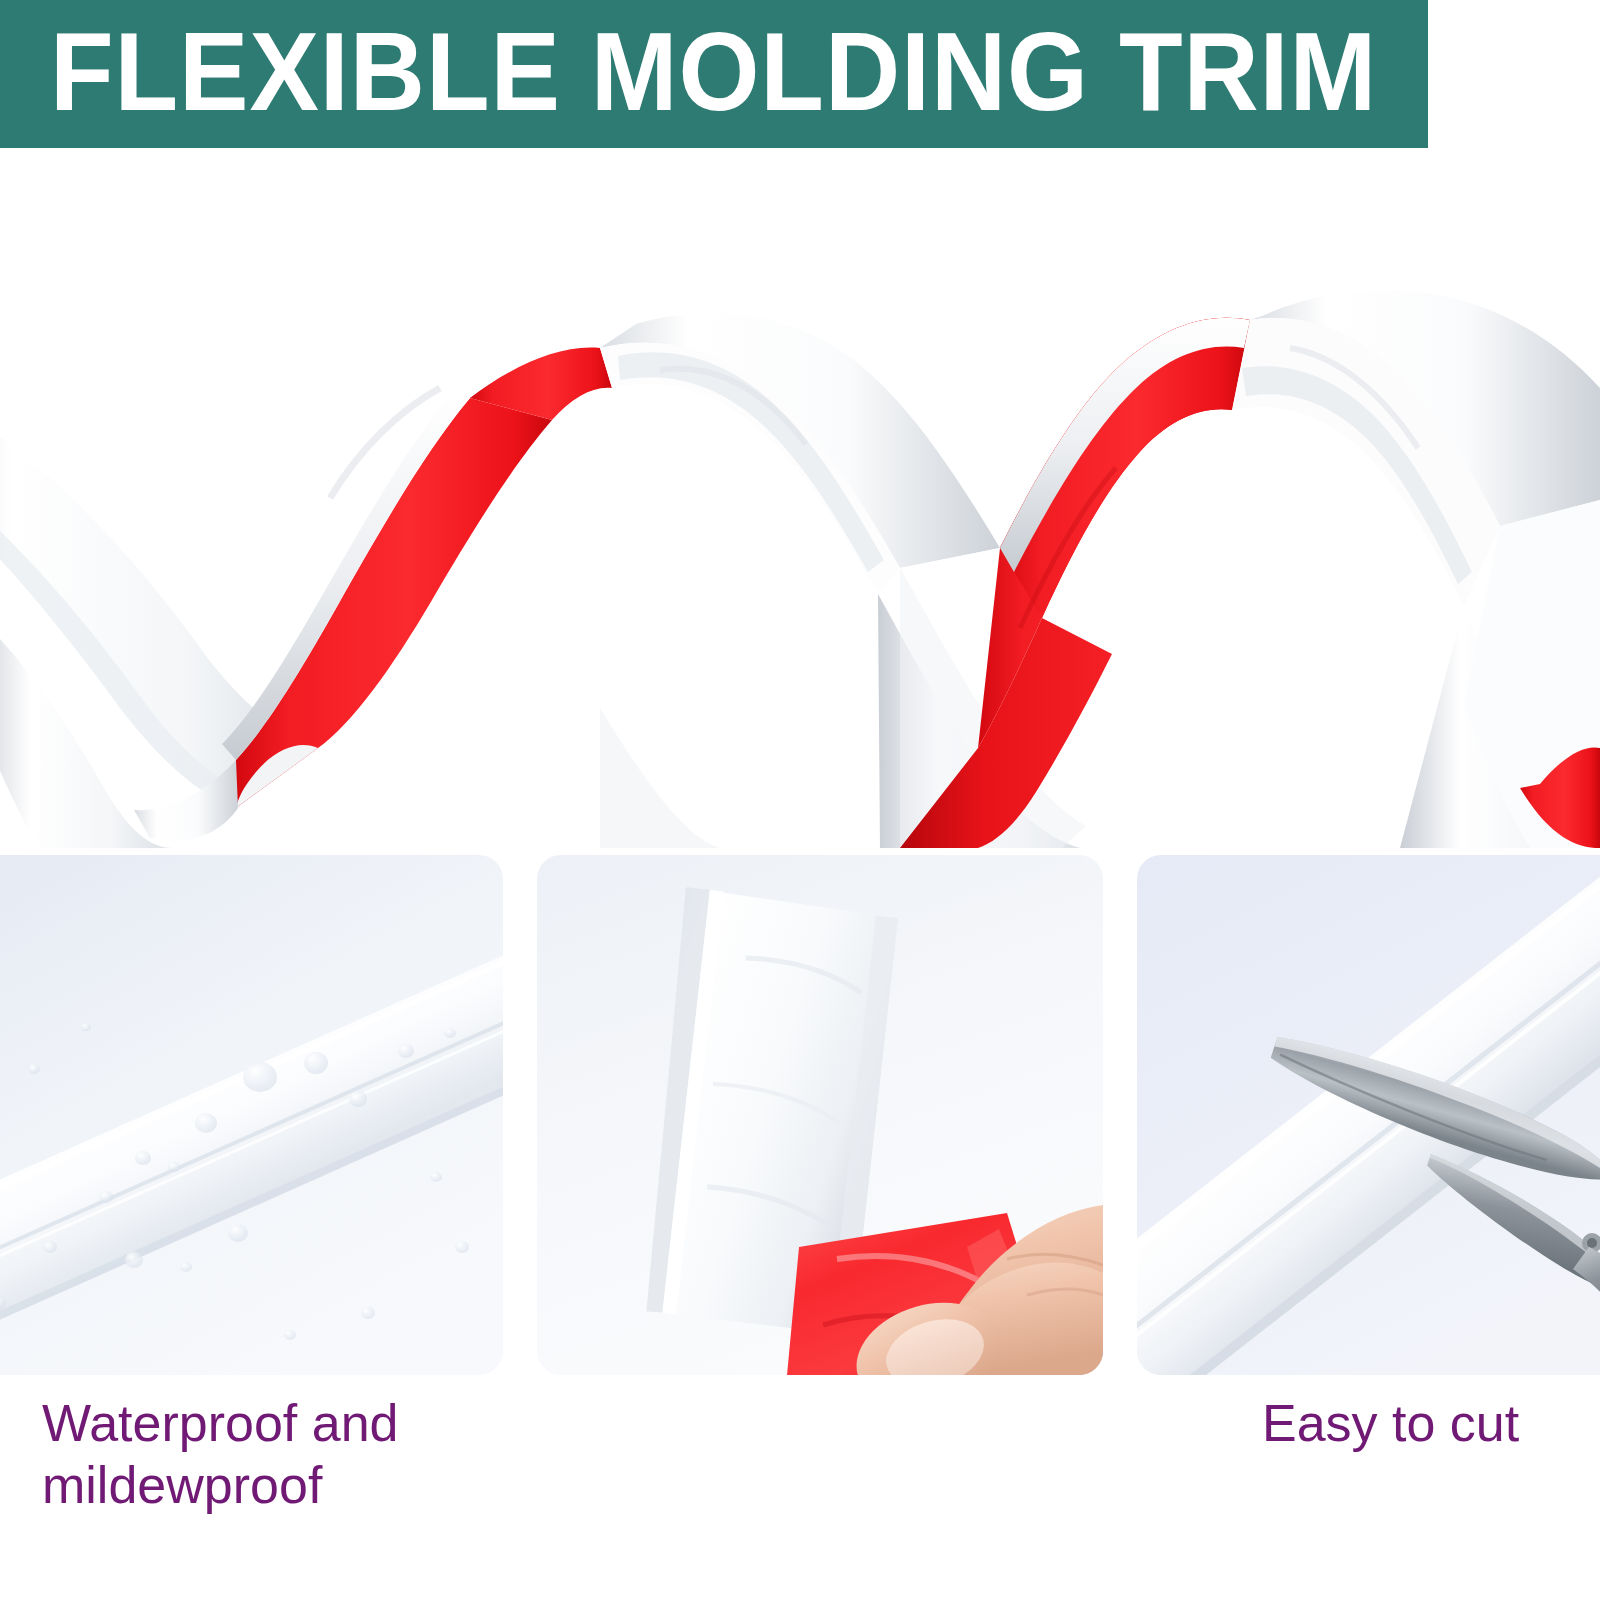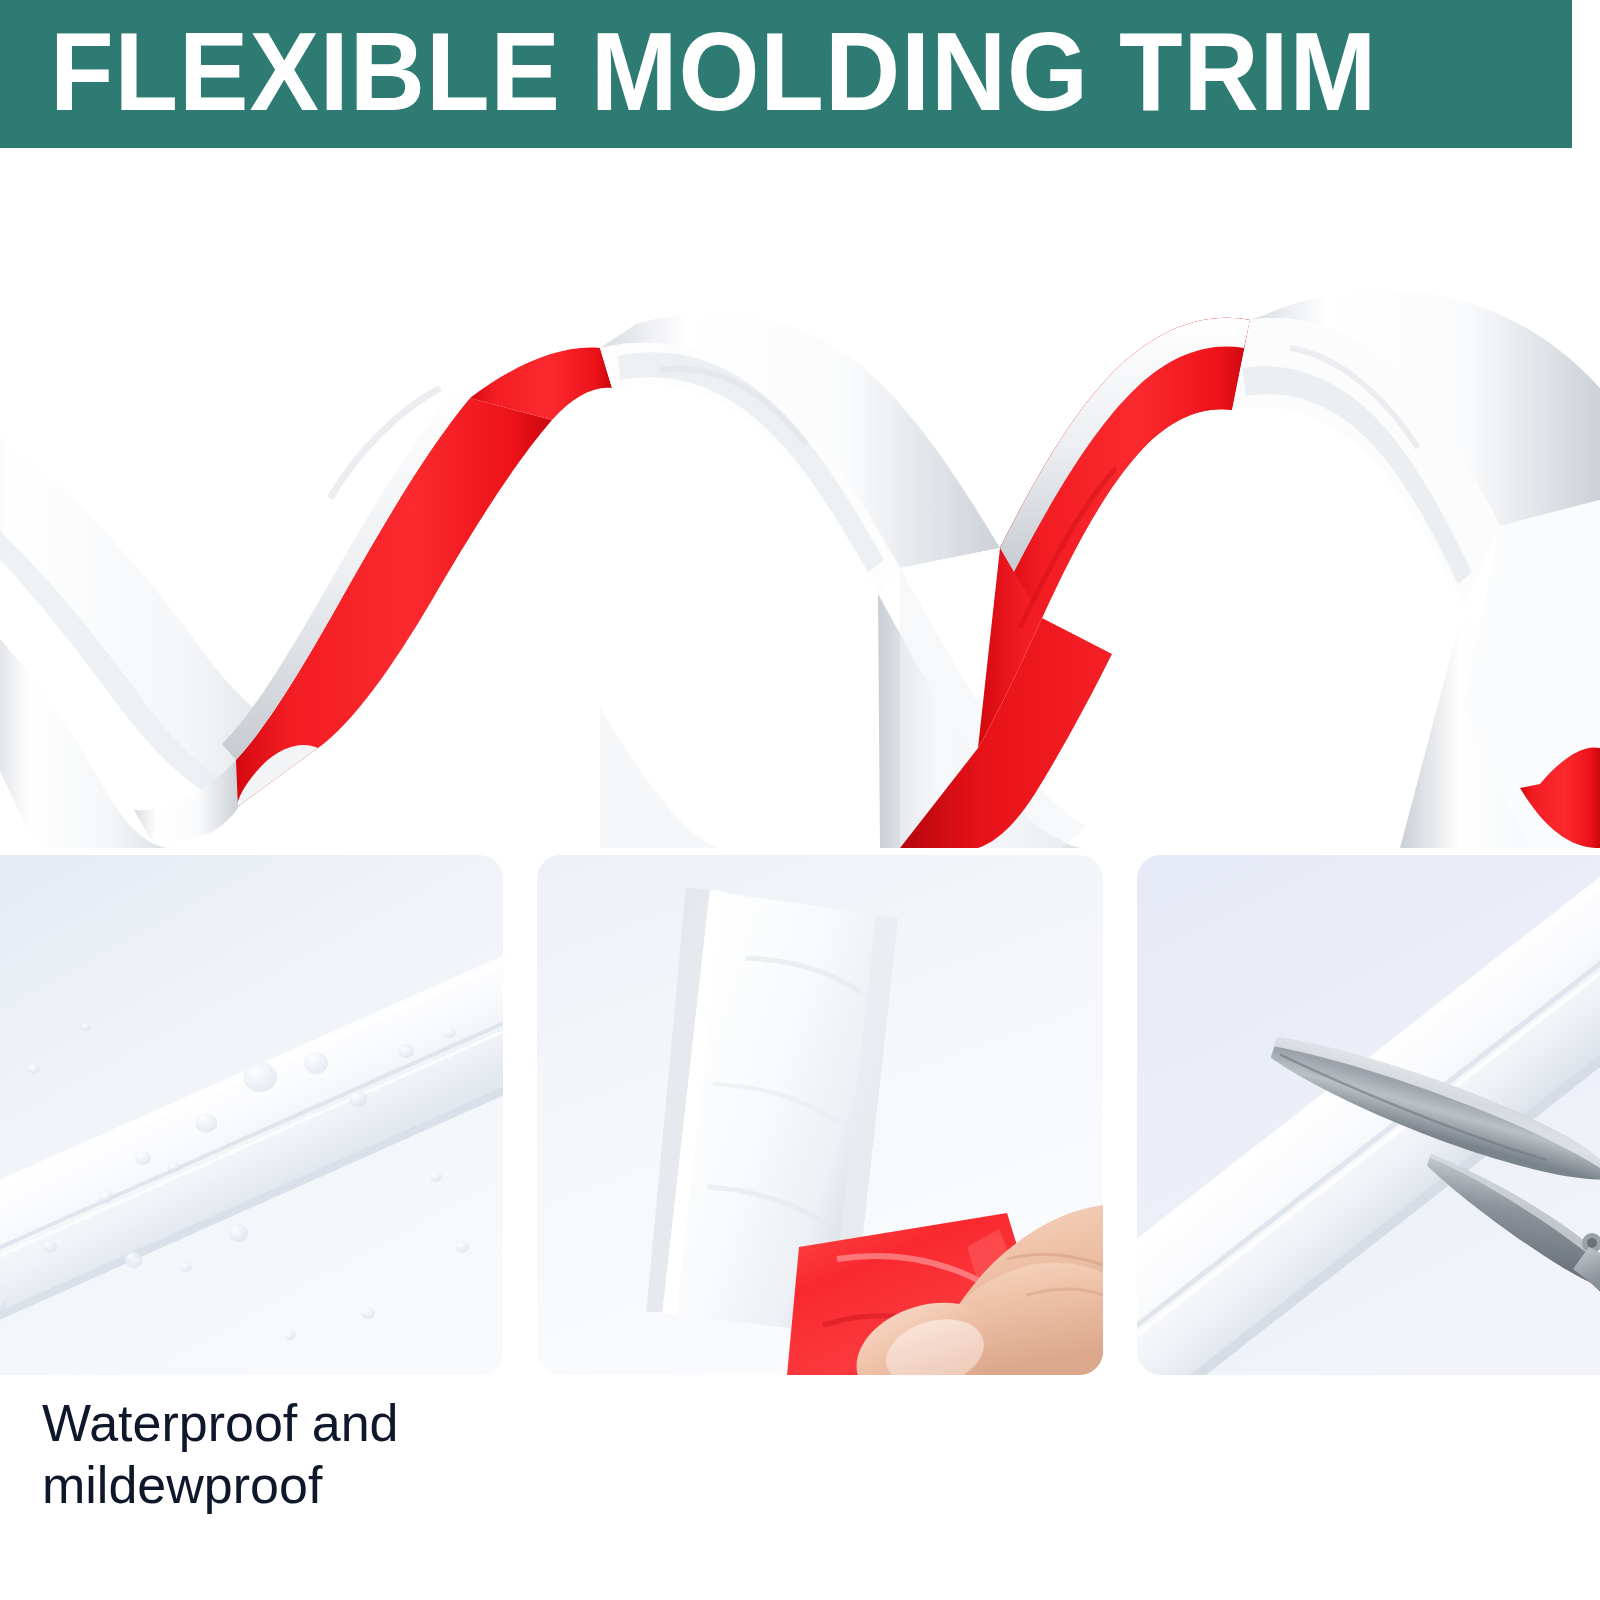--- a/index.html
+++ b/index.html
@@ -12,21 +12,21 @@
     height: 1600px;
     overflow: hidden;
     font-family: "Liberation Sans", sans-serif;
     position: relative;
   }
 
   
   #header-banner {
     position: absolute;
     left: 0; top: 0;
-    width: 1572px;
+    width: 1428px;
     height: 148px;
     background: #2E7B73;
     display: flex;
     align-items: center;
     justify-content: flex-start;
     overflow: hidden;
   }
   #header-title {
     color: #ffffff;
     font-size: 112px;
@@ -73,21 +73,21 @@
   
   #caption-row {
     position: absolute;
     left: 0; top: 1392px;
     width: 1600px;
     height: 208px;
   }
   .feature-caption {
     position: absolute;
     top: 0;
-    color: #0f172a;
+    color: #701a75;
     font-size: 52px;
     line-height: 62px;
     font-weight: 400;
     white-space: pre-line;
   }
   #caption-waterproof { left: 42px;  width: 470px; }
   #caption-adhesive   { left: 630px; width: 470px; }
   #caption-cut        { left: 1262px; width: 330px; }
 </style>
 </head>
@@ -409,13 +409,14 @@
         <path d="M 512,404 C 522,412 525,424 525,436 L 525,404 Z" fill="#2B2B2E"></path>
         <path d="M 500,330 C 516,344 525,362 525,382 L 525,336 Z" fill="#2B2B2E"></path>
       </svg>
     </div>
   </div>
 </div>
 
 <div id="caption-row">
   <div class="feature-caption" id="caption-waterproof">Waterproof and
 mildewproof</div>
+  <div class="feature-caption" id="caption-cut">Easy to cut</div>
 </div>
 
 </body></html>

